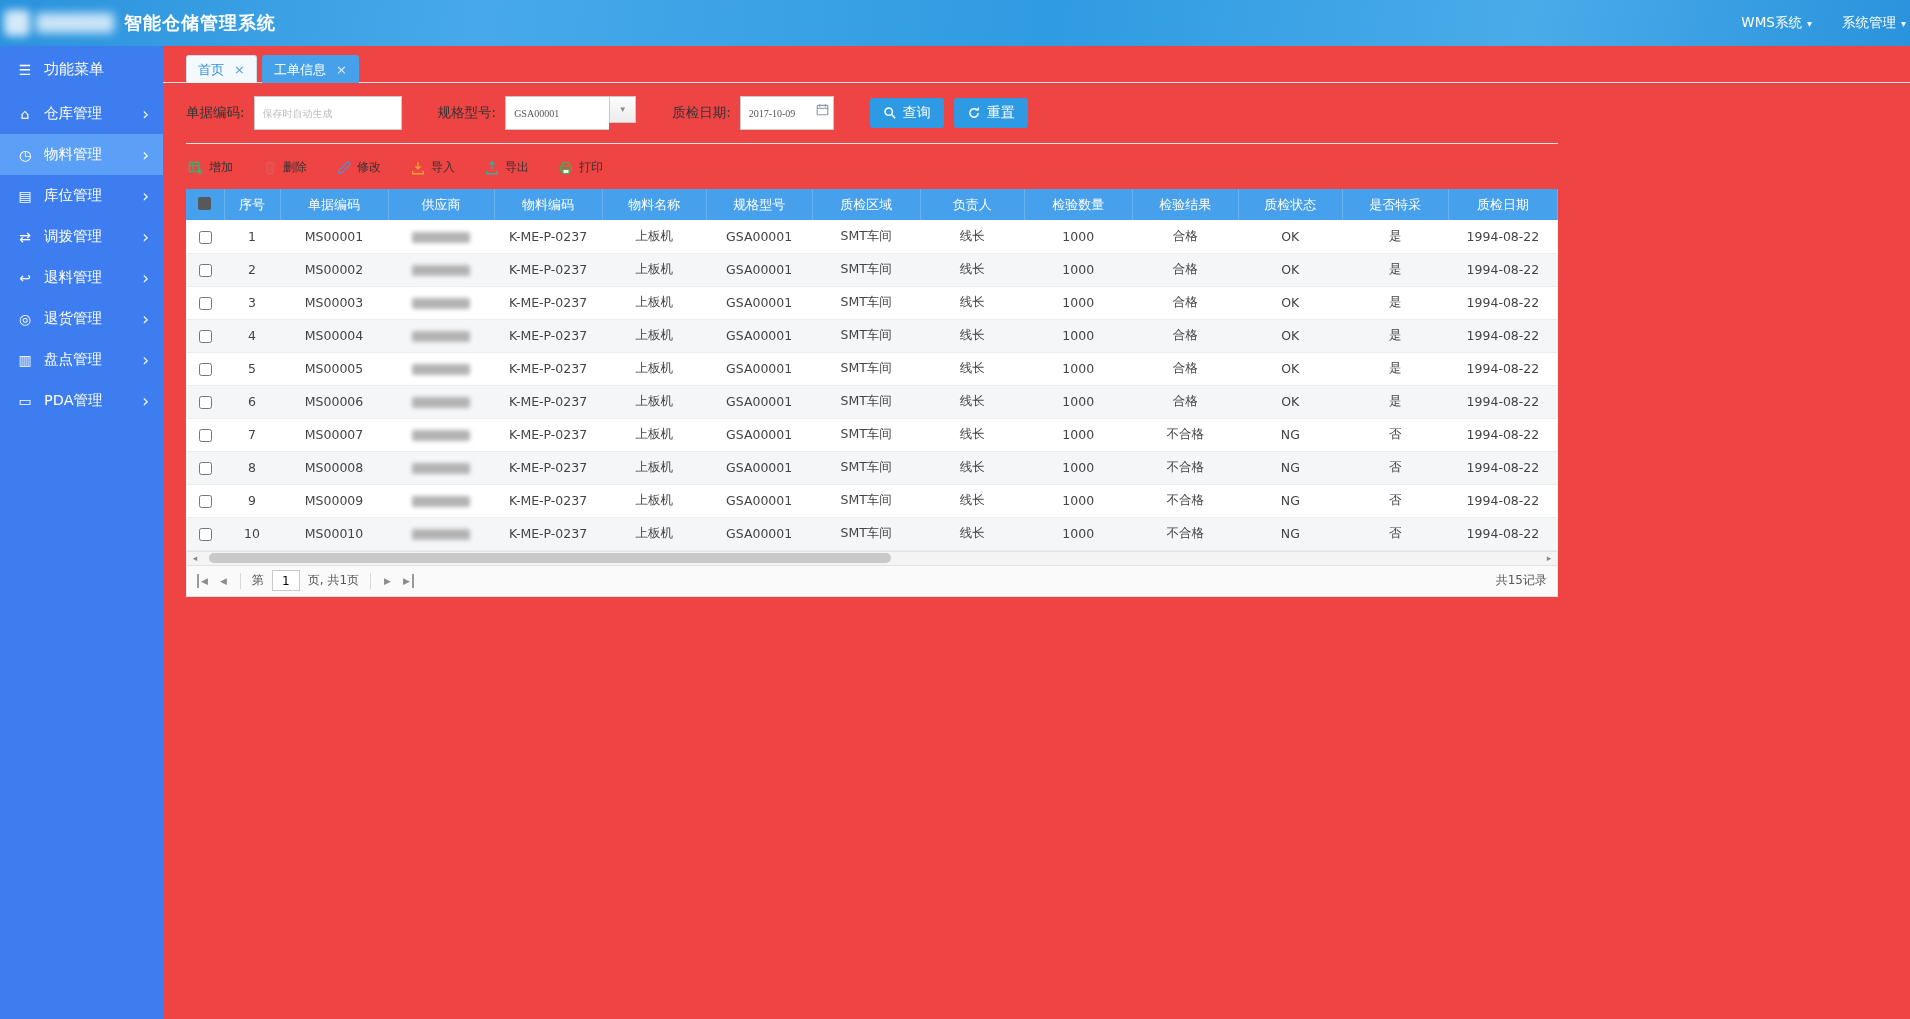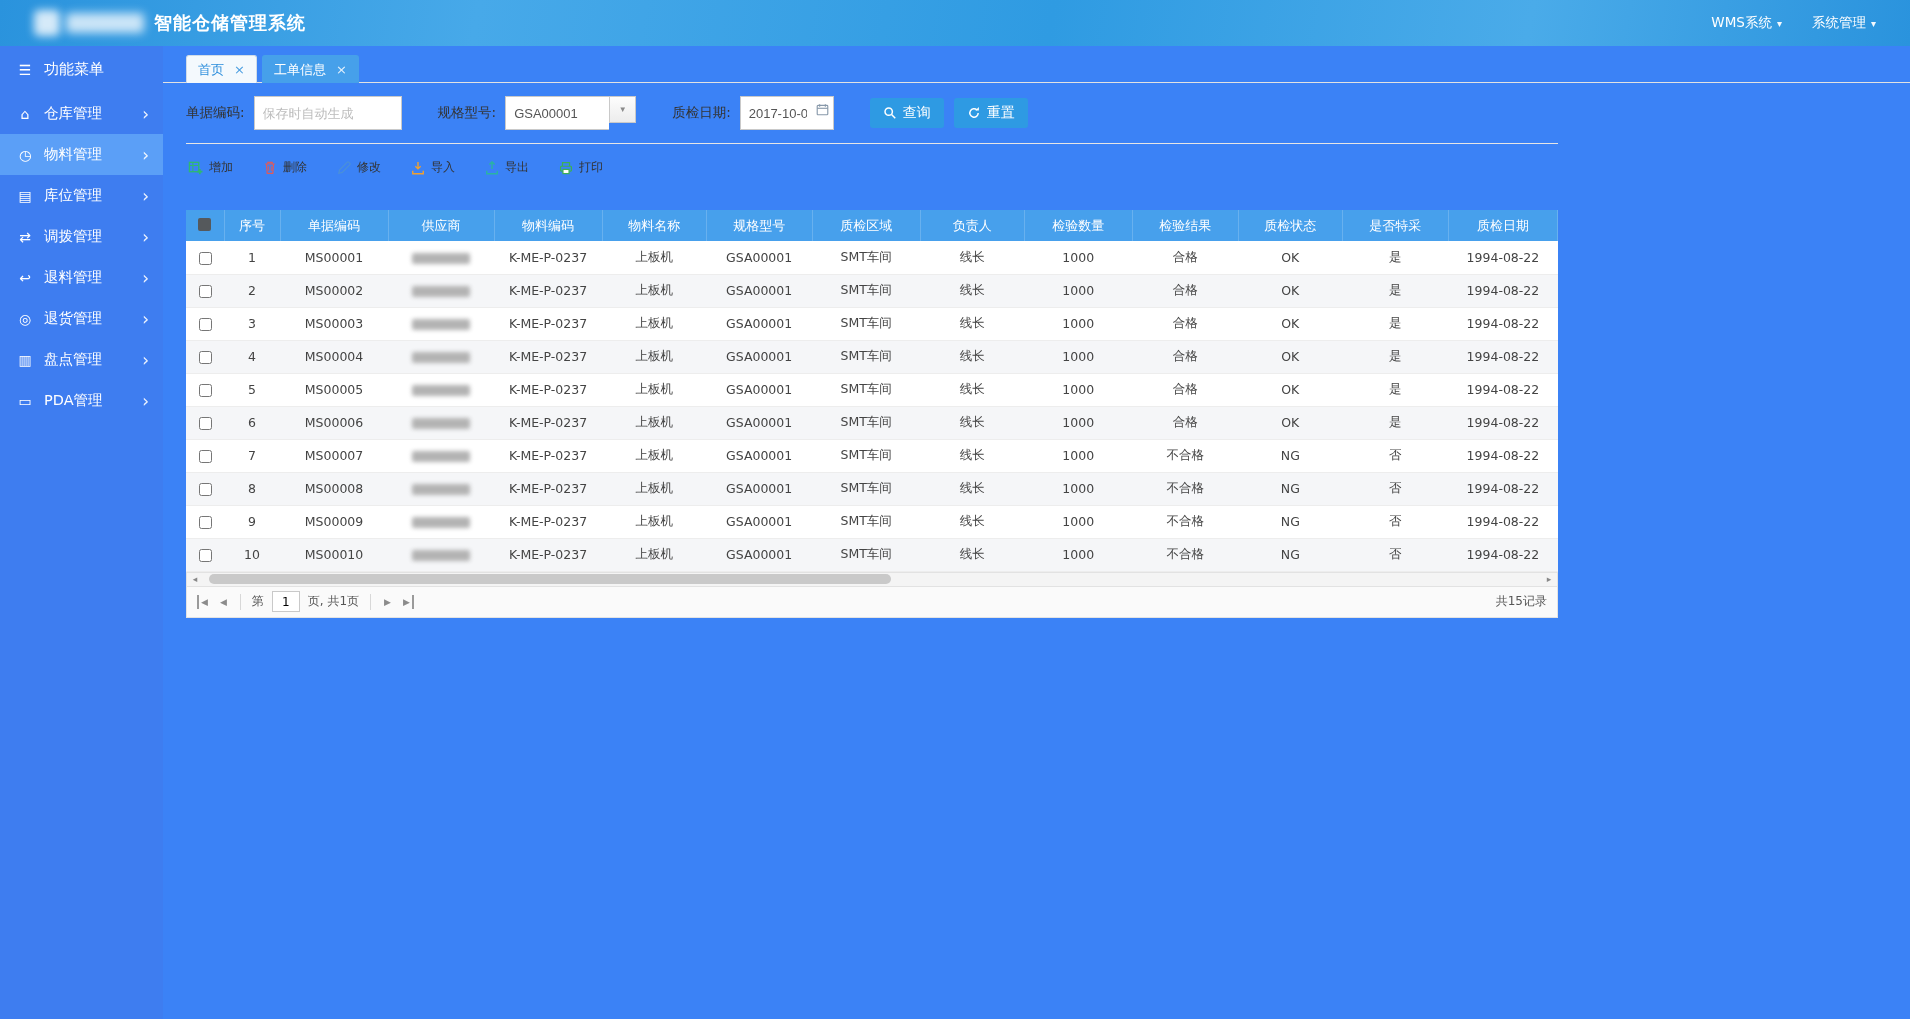--- a/index.html
+++ b/index.html
@@ -1,69 +1,69 @@
 <!DOCTYPE html>
 <html><head>
 <meta charset="utf-8">
 <style>
   *{box-sizing:border-box;margin:0;padding:0;}
   html,body{width:1910px;height:1019px;}
   body{font-family:"DejaVu Sans","Liberation Sans",sans-serif;background:#fff;overflow:hidden;}
 
   
-  .topbar{height:46px;background:linear-gradient(100deg,#2a93dd 0%,#47a9e9 25%,#2f9be2 55%,#4aabe9 80%,#2a93dd 100%);display:flex;align-items:center;padding:0 34px;color:#fff;}
+  .topbar{height:46px;background:linear-gradient(100deg,#2a93dd 0%,#47a9e9 25%,#2f9be2 55%,#4aabe9 80%,#2a93dd 100%);display:flex;align-items:center;padding:0 4px;color:#fff;}
   .logo-blur{display:flex;align-items:center;gap:6px;margin-right:10px;}
   .logo-blur .b1{width:26px;height:26px;background:rgba(255,255,255,.8);border-radius:5px;filter:blur(4px);}
   .logo-blur .b2{width:78px;height:20px;background:rgba(255,255,255,.75);border-radius:4px;filter:blur(5px);}
   .app-title{font-size:18px;font-weight:bold;letter-spacing:1px;}
   .topbar-right{margin-left:auto;display:flex;gap:30px;font-size:13.5px;justify-content:space-between;}
   .top-menu{display:flex;align-items:center;gap:5px;cursor:pointer;}
   .caret{font-size:10px;opacity:.95;}
 
   
   .layout{display:flex;height:973px;}
   .sidebar{width:163px;background:#3e7df0;flex:none;color:#fff;}
   .menu-header{height:47px;display:flex;align-items:center;gap:10px;padding:0 16px;font-size:15px;}
   .side-item{height:41px;display:flex;align-items:center;gap:10px;padding:0 14px 0 16px;font-size:14.5px;cursor:pointer;}
   .side-item.active{background:#5b9ff7;}
   .side-ic{width:18px;text-align:center;font-size:14px;flex:none;}
   .side-label{flex:1;}
   .side-chev{font-size:17px;opacity:.9;}
-  .main{flex:1;background:#3b82f6;overflow:hidden;}
+  .main{flex:1;background:#ef4444;overflow:hidden;}
 
   
   .tab-bar{padding:9px 0 0 23px;border-bottom:1px solid #e2e2e2;display:flex;gap:5px;height:37px;}
   .tab{display:inline-flex;align-items:center;gap:10px;padding:0 11px;font-size:13px;height:28px;border:1px solid #d0dce8;border-bottom:none;border-radius:3px 3px 0 0;background:#f4f9fd;color:#2e8fdc;cursor:pointer;}
   .tab.active{background:#46a0ea;color:#fff;border-color:#46a0ea;}
   .tab-close{font-size:13px;opacity:.85;cursor:pointer;}
 
   .content{width:1372px;margin-left:23px;}
 
   
   .filter-row{display:flex;align-items:center;padding:13px 0;border-bottom:1px solid #e6e6e6;}
   .filter-field{display:flex;align-items:center;gap:9px;margin-right:36px;font-size:13.5px;color:#333;}
-  .txt{height:27px;border:1px solid #c9c9c9;padding:16px 8px;font-size:13px;color:#555;outline:none;font-family:Liberation Sans, sans-serif;background:#fff;}
+  .txt{height:27px;border:1px solid #c9c9c9;padding:16px 8px;font-size:10px;color:#555;outline:none;font-family:Liberation Serif, serif;background:#fff;}
   .txt::placeholder{color:#bcbcbc;}
   .doc-input{width:148px;}
   .combo{display:inline-flex;}
   .combo-input{width:104px;border-right:none;}
   .combo-btn{width:27px;height:27px;border:1px solid #c9c9c9;background:linear-gradient(#fdfdfd,#ececec);color:#8a8a8a;font-size:8px;cursor:pointer;}
   .datebox{display:inline-flex;position:relative;}
   .date-input{width:94px;padding-right:26px;}
   .date-btn{position:absolute;right:5px;top:7px;border:none;background:none;cursor:pointer;padding:0;line-height:0;}
   .btn-primary{display:inline-flex;align-items:center;gap:6px;height:30px;padding:0 13px;background:#2e9ae3;color:#fff;border:none;border-radius:3px;font-size:14px;cursor:pointer;font-family:inherit;margin-right:10px;}
   .btn-ic{line-height:0;}
 
   
   .toolbar{display:flex;gap:30px;padding:15px 2px 13px;}
   .tb-btn{display:inline-flex;align-items:center;gap:6px;background:none;border:none;font-size:12px;color:#333;cursor:pointer;font-family:inherit;}
   .tb-ic{line-height:0;}
 
   
-  .grid{width:100%;border-collapse:collapse;table-layout:fixed;font-size:12.5px;color:#444;margin-top:21px;}
+  .grid{width:100%;border-collapse:collapse;table-layout:fixed;font-size:12.5px;color:#444;}
   .grid thead th{background:#47a0ec;color:#fff;font-weight:normal;font-size:13px;height:31px;border-right:1px solid rgba(255,255,255,.18);cursor:pointer;}
   .grid td{height:33px;text-align:center;border-bottom:1px solid #ededed;overflow:hidden;white-space:nowrap;}
   .grid tr.even td{background:#f5f6f8;}
   .grid tr.odd td{background:#fff;}
   .row-cb{width:13px;height:13px;vertical-align:middle;cursor:pointer;}
   .select-all{display:inline-block;width:13px;height:13px;background:#55595c;border-radius:2px;cursor:pointer;}
   .redact{display:inline-block;width:58px;height:11px;background:#b3b3b3;border-radius:2px;filter:blur(2px);vertical-align:middle;}
 
   
   .hscroll{display:flex;align-items:center;height:15px;background:#f4f4f4;border:1px solid #e2e2e2;}

